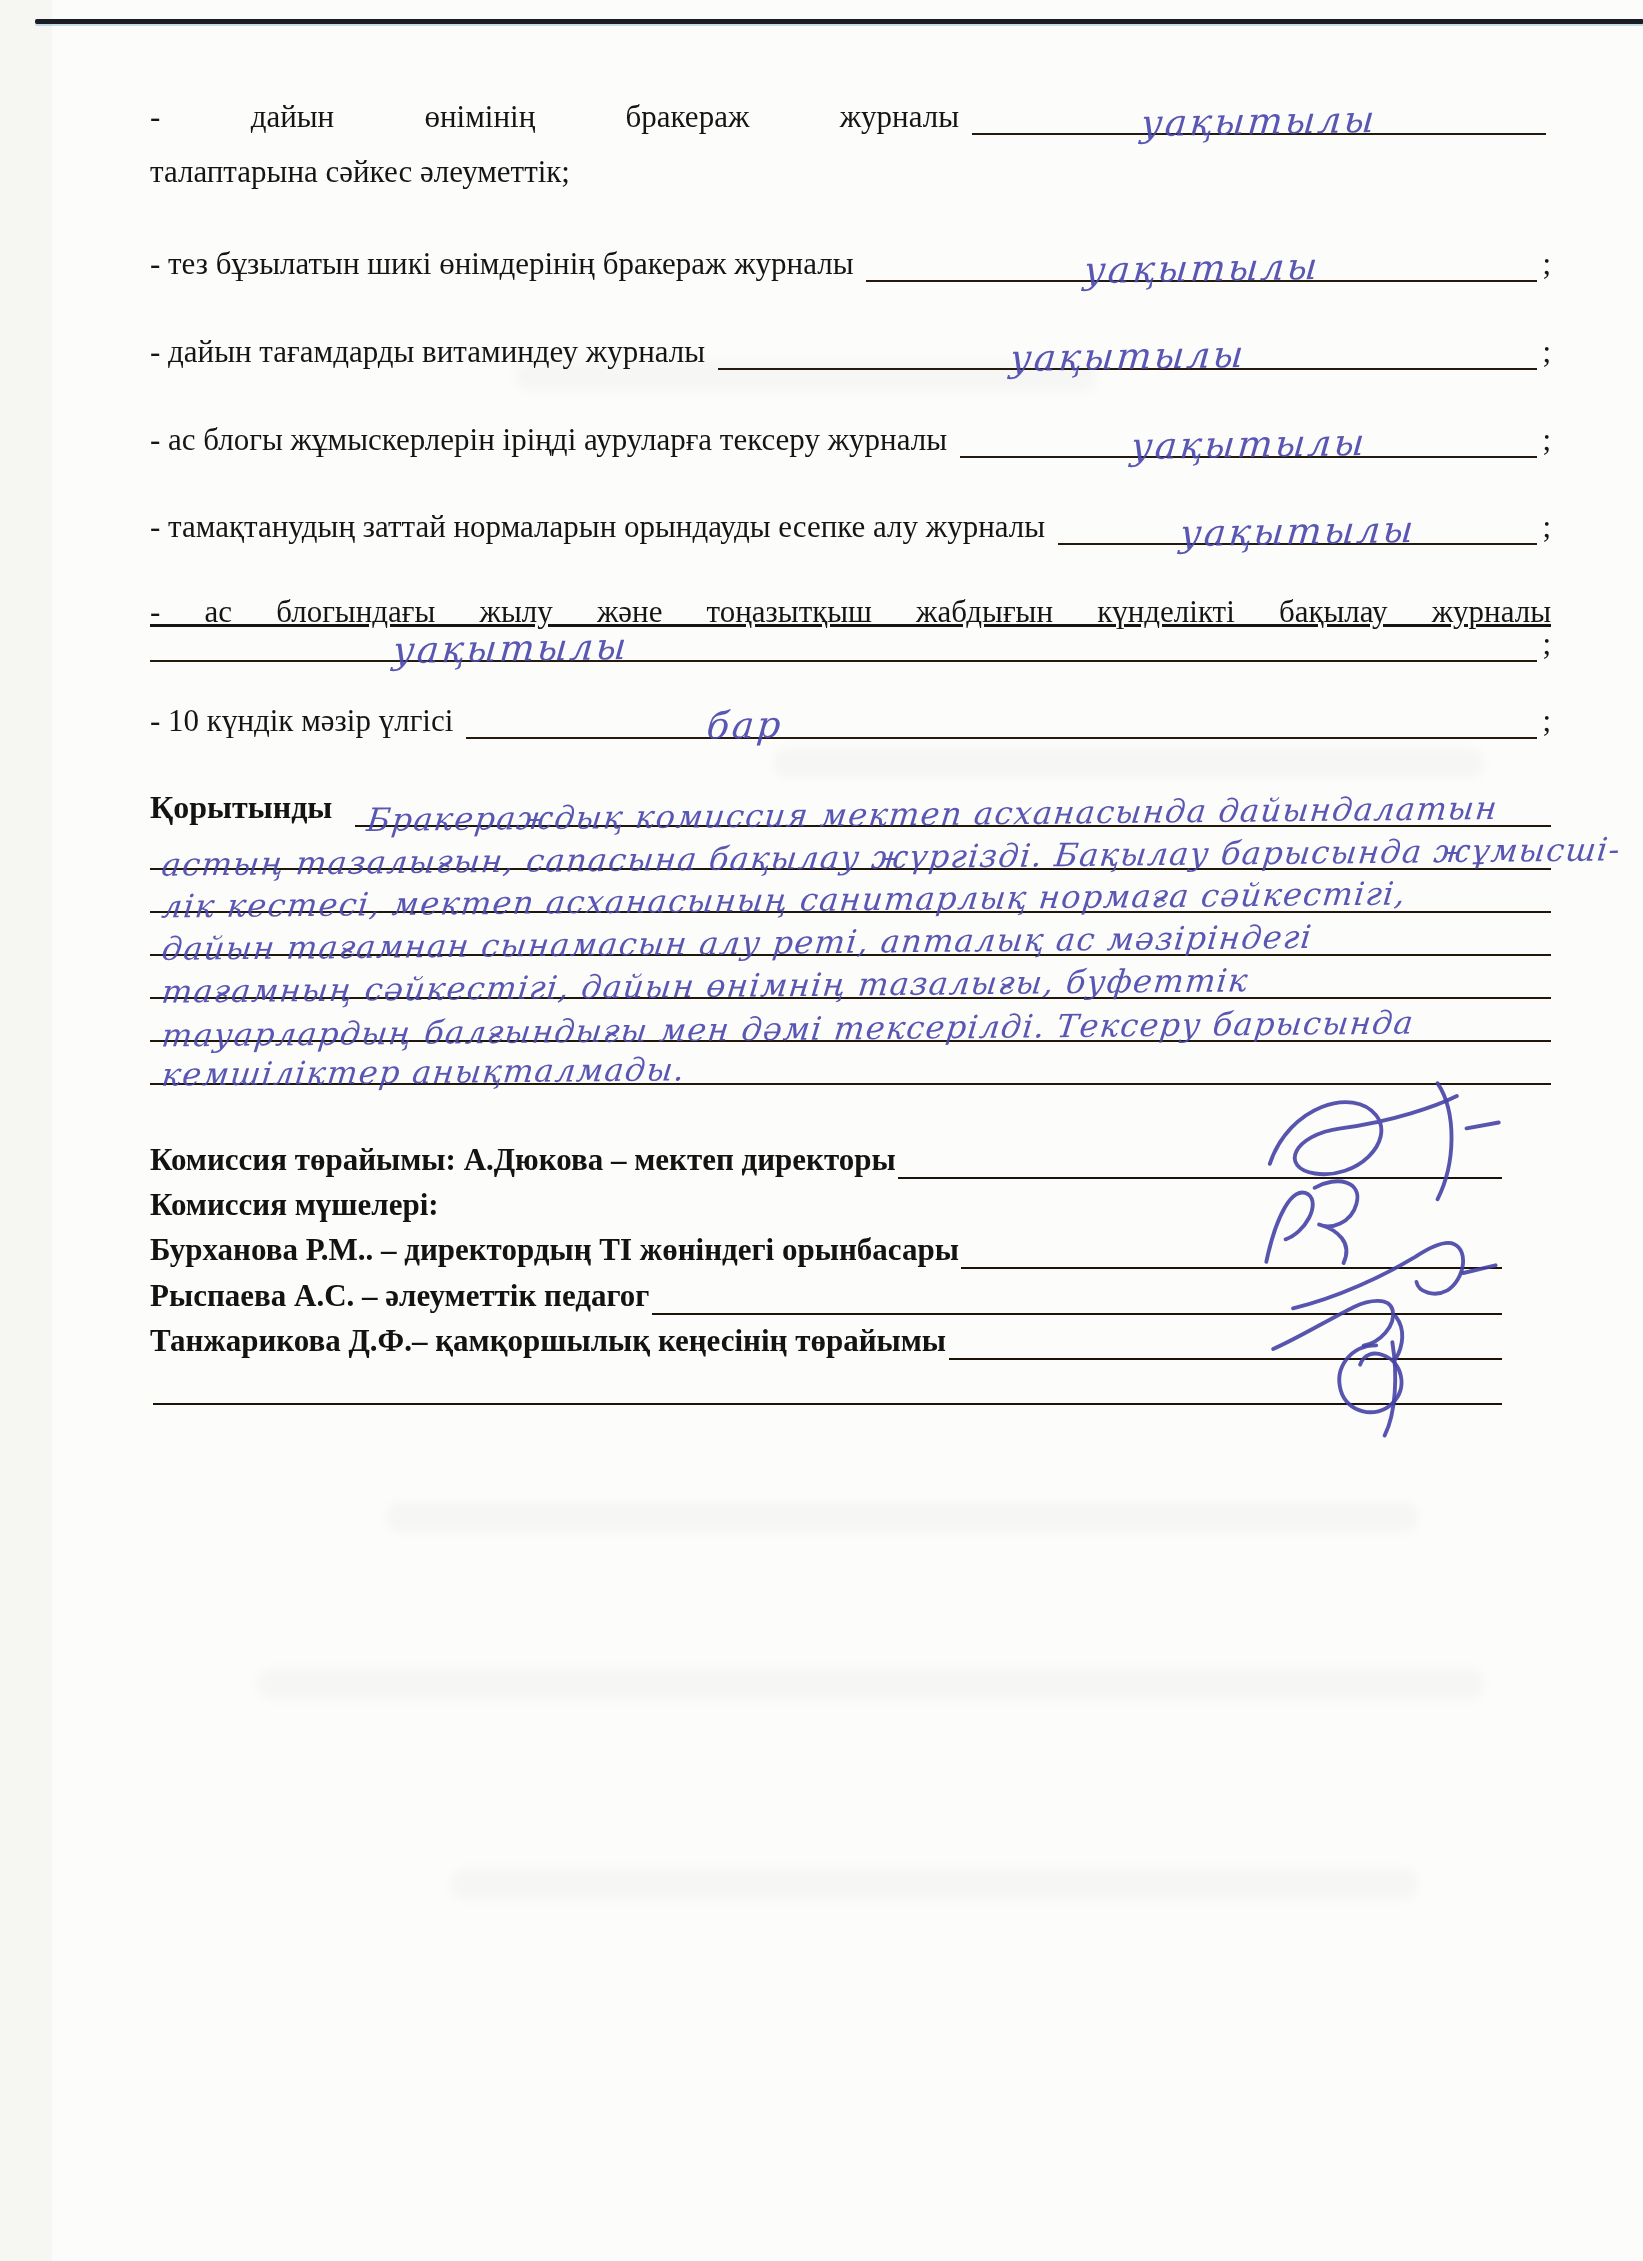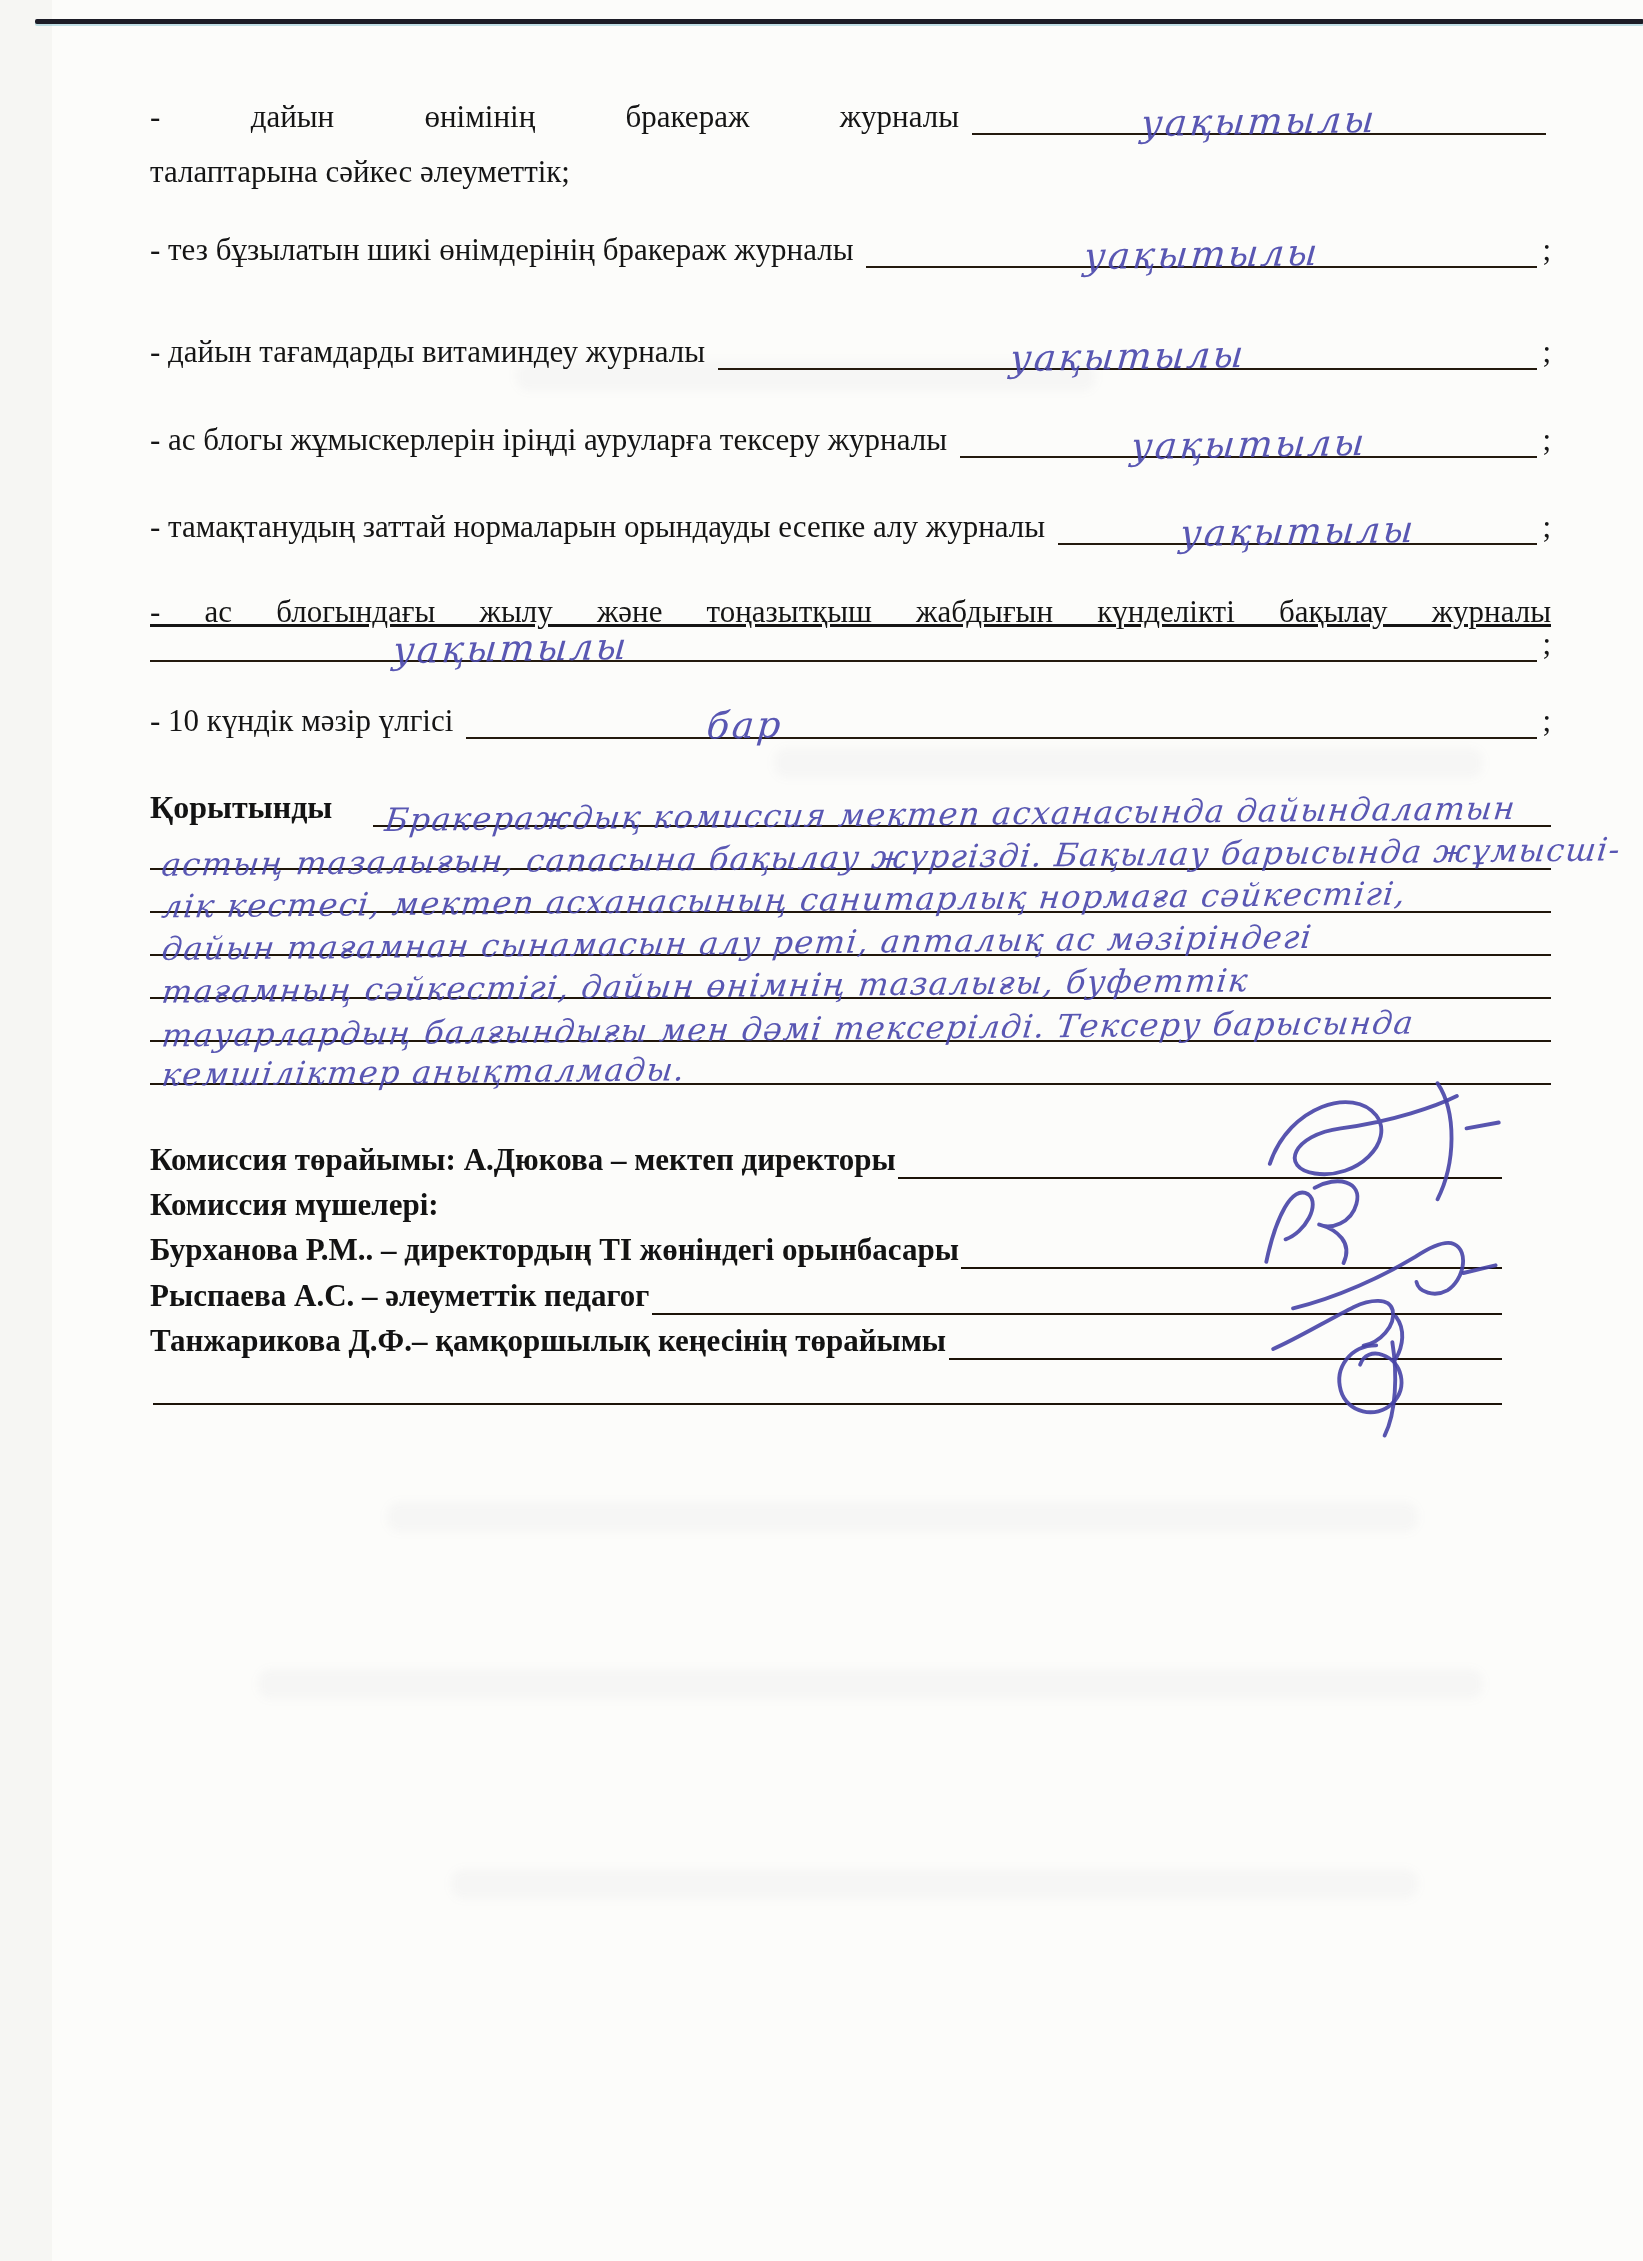--- a/index.html
+++ b/index.html
@@ -58,21 +58,21 @@
     position: absolute; left: 50%; bottom: -10.3px;
     transform: translateX(-50%) rotate(-1deg) skewX(-6deg);
     font-family: "DejaVu Serif", serif; font-style: italic;
     font-size: 37px; letter-spacing: 2.6px; white-space: nowrap;
     color: #4c4aad; opacity: .92;
   }
   .hand.left { left: 26%; transform: translateX(-50%) rotate(-1deg) skewX(-6deg); }
 
   
   .concl { position: absolute; top: 784px; left: 150px; right: 93px; }
-  .cline { display: flex; height: 43px; align-items: flex-end; gap: 18px; }
+  .cline { display: flex; height: 43px; align-items: flex-end; }
   .clabel {
     font-size: 32px; font-weight: bold; white-space: nowrap;
     padding-right: 23px; color: #131313; line-height: 39px;
   }
   .crule { flex: 1; position: relative; height: 100%; border-bottom: 2.6px solid #20160a; }
   .crule .hand {
     left: 11.6px; bottom: -8.4px; transform: rotate(-0.6deg) skewX(-7deg);
     font-size: 32px; letter-spacing: 1.3px;
   }
 
@@ -114,21 +114,21 @@
       <span>журналы</span>
     </div>
     <span class="blank">
       <span class="hand">уақытылы</span>
     </span>
   </div>
   <div class="jrow" style="top:150px">
     <span class="lbl">талаптарына сәйкес әлеуметтік;</span>
   </div>
 
-  <div class="jrow" style="top:228px">
+  <div class="jrow" style="top:242px">
     <span class="lbl">-  тез бұзылатын шикі өнімдерінің бракераж журналы</span>
     <span class="blank">
       <span class="hand">уақытылы</span>
     </span>
     <span class="semi">;</span>
   </div>
 
   <div class="jrow" style="top:330px">
     <span class="lbl">- дайын тағамдарды витаминдеу журналы</span>
     <span class="blank">

